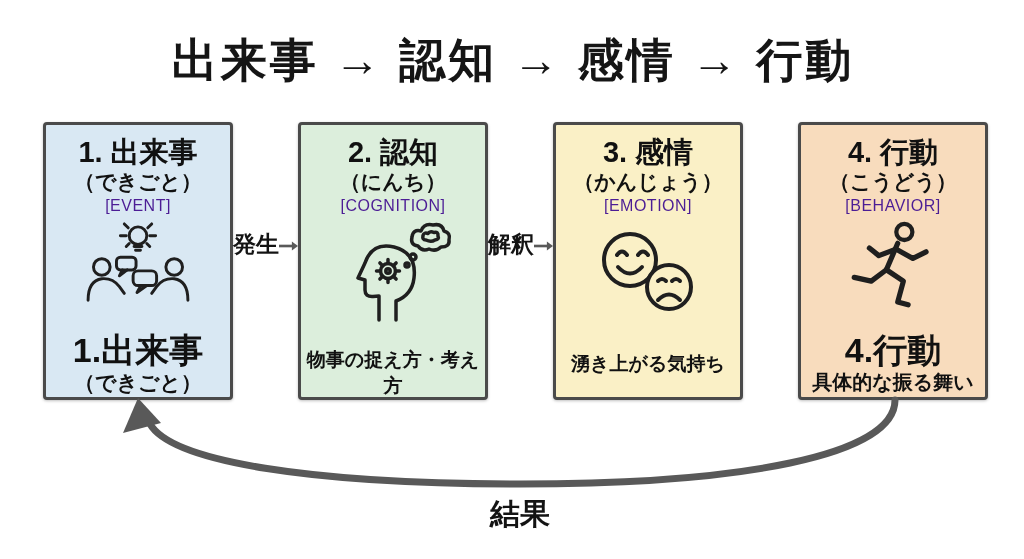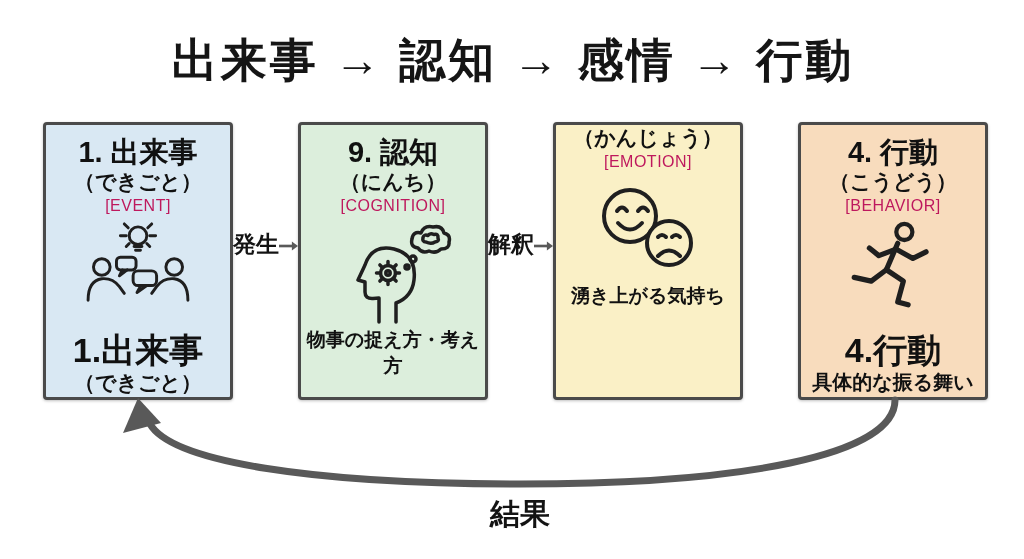--- a/index.html
+++ b/index.html
@@ -15,25 +15,25 @@
   }
   .box {
     position:absolute; top:122px; width:190px; height:278px;
     border:3.5px solid #4a4a4a; border-radius:4px; box-sizing:border-box;
     display:flex; flex-direction:column; align-items:center; text-align:center;
     box-shadow:0 1px 3px rgba(0,0,0,0.25);
   }
   .b1{left:43px} .b2{left:298px} .b3{left:553px} .b4{left:798px}
   .box-title   { margin-top:12px; font-size:29px; font-weight:800; line-height:1.1; }
   .box-reading { font-size:21px; font-weight:700; margin-top:1px; line-height:1.15; }
-  .box-english { font-size:16px; font-weight:500; margin-top:3px; letter-spacing:0.5px; color:#be185d; }
+  .box-english { font-size:16px; font-weight:500; margin-top:3px; letter-spacing:0.5px; color:#4c1d95; }
   .box-icon    { margin-top:4px; height:94px; display:flex; align-items:center; justify-content:center; }
   .box-bottom-title   { font-size:34px; font-weight:800; margin-top:20px; line-height:1.05; }
   .box-bottom-reading { font-size:21px; font-weight:700; }
-  .box-desc    { font-size:19px; font-weight:700; margin-top:0; }
+  .box-desc    { font-size:19px; font-weight:700; margin-top:24px; }
   .box-desc-tight { font-size:20px; font-weight:700; margin-top:0; }
   .gap-arrow {
     position:absolute; top:226px; width:65px;
     display:flex; flex-direction:row; align-items:center;
   }
   .g1{left:233px} .g2{left:488px} .g3{left:743px}
   .gap-label { font-size:23px; font-weight:800; color:#131313; white-space:nowrap; }
   .gap-arrow svg { margin-top:4px; display:block; }
   .overlay { position:absolute; left:0; top:0; width:1024px; height:559px; pointer-events:none; }
   .feedback-label {
@@ -70,21 +70,21 @@
         <path d="M44 51 l-3 6 l8 -6"></path>
         <rect x="55" y="52" width="24" height="15" rx="5"></rect>
         <path d="M63 67 l-4 7 l10 -7"></path>
       </svg>
     </div>
     <div class="box-bottom-title">1.出来事</div>
     <div class="box-bottom-reading">（できごと）</div>
   </div>
 
   <div class="box b2" style="background: rgb(220, 238, 220);">
-    <div class="box-title">9. 認知</div>
+    <div class="box-title">2. 認知</div>
     <div class="box-reading">（にんち）</div>
     <div class="box-english">[COGNITION]</div>
     <div class="box-icon" style="height:108px">
       <svg class="ic" width="122" height="104" viewBox="0 0 122 104" fill="none" stroke="#1f1f1f" stroke-width="3.5" stroke-linecap="round" stroke-linejoin="round">
 
         <path d="M64 101 L64 82 Q80 76 82 59 Q85 34 62 28 Q40 23 33 44 L26 59 L33 61 L33 71 Q33 78 41 77.5 L47 77 L47 101"></path>
 
         <circle cx="56" cy="52" r="7.5"></circle>
         <circle cx="56" cy="52" r="2.2"></circle>
         <path d="M63.5 52 h4 M56 44.5 v-4 M48.5 52 h-4 M56 59.5 v4 M61.3 46.7 l2.8 -2.8 M50.7 46.7 l-2.8 -2.8 M61.3 57.3 l2.8 2.8 M50.7 57.3 l-2.8 2.8"></path>
@@ -93,20 +93,21 @@
         <circle cx="81" cy="38" r="3"></circle>
 
         <path d="M86 27 Q78 26 80 18 Q81 10 89 12 Q92 4 101 6 Q110 4 112 12 Q119 14 117 21 Q118 28 109 28 Q104 33 97 30 Q90 33 86 27 Z"></path>
         <path d="M94 21 Q90 21 91 16.5 Q92 13 96 14.5 Q98 11.5 102 13.5 Q106.5 12.5 106 17 Q107.5 20.5 103 21 Q99 23.5 94 21 Z"></path>
       </svg>
     </div>
     <div class="box-desc">物事の捉え方・考え方</div>
   </div>
 
   <div class="box b3" style="background: rgb(250, 240, 198);">
+    <div class="box-title">3. 感情</div>
     <div class="box-reading">（かんじょう）</div>
     <div class="box-english">[EMOTION]</div>
     <div class="box-icon" style="height:108px">
       <svg class="ic" width="124" height="102" viewBox="0 0 124 102" fill="none" stroke="#1f1f1f" stroke-width="4" stroke-linecap="round" stroke-linejoin="round">
 
         <circle cx="44" cy="38" r="26"></circle>
         <path d="M31 33 q5 -7 10 0 M52 33 q5 -7 10 0"></path>
         <path d="M32 45 q12 13 24 0"></path>
 
         <circle cx="83" cy="65" r="22" fill="#faf0c6"></circle>

